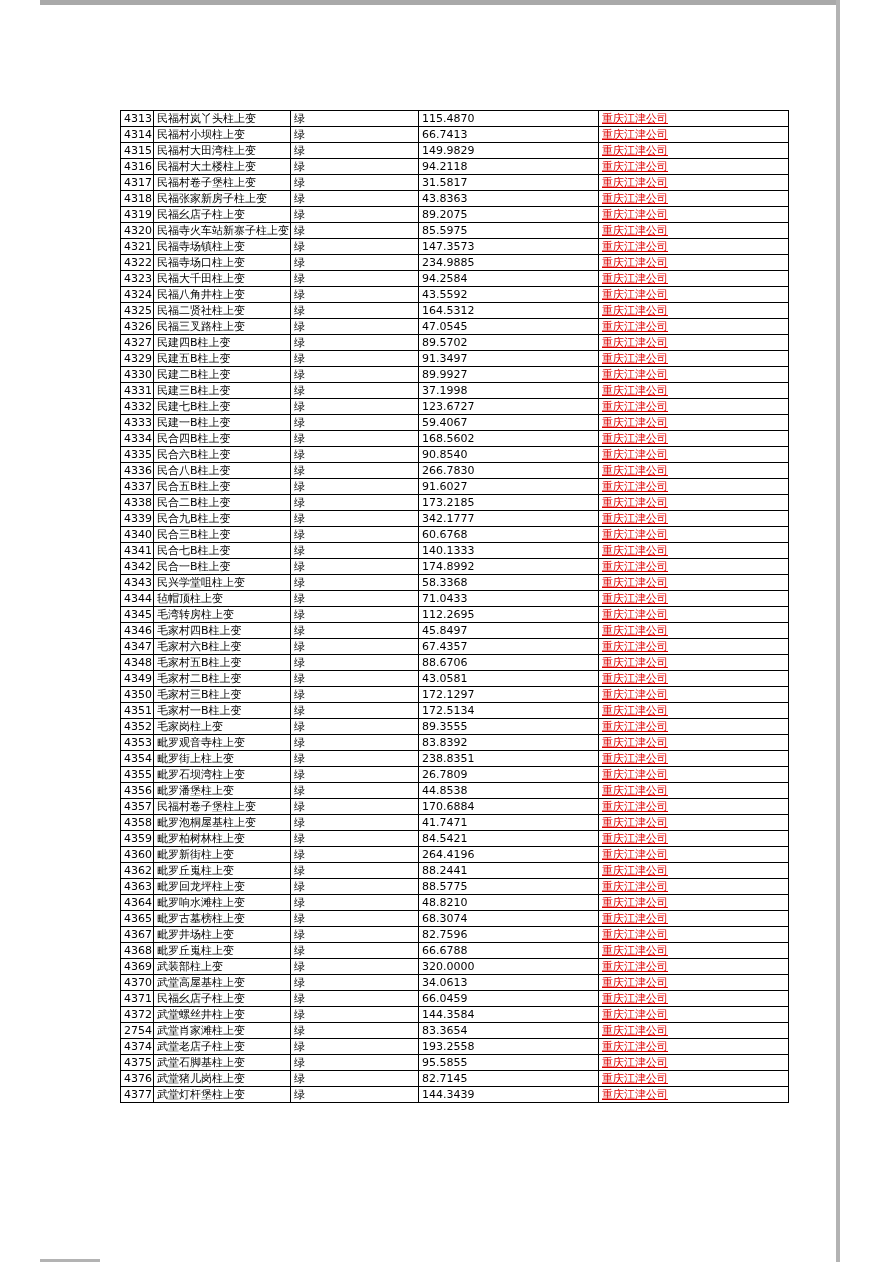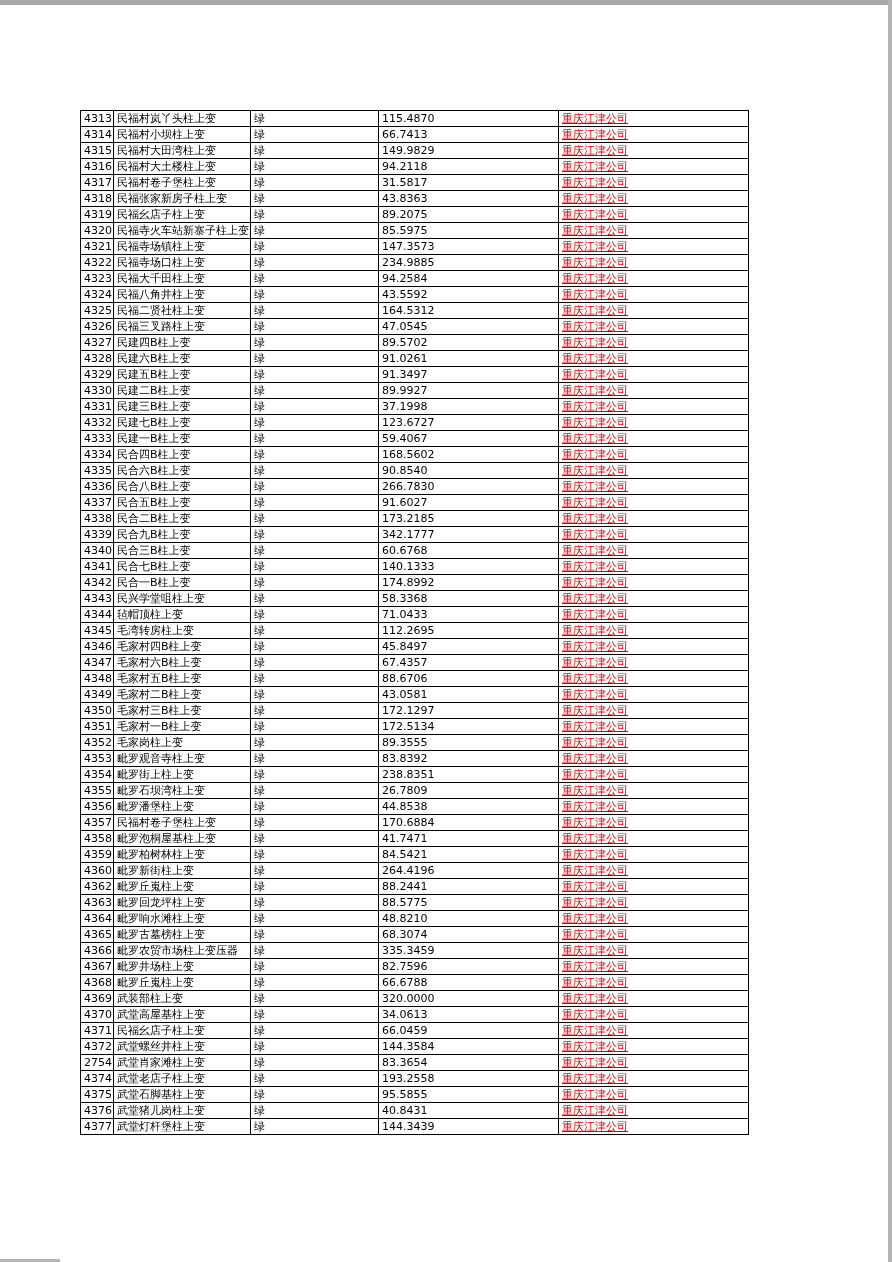--- a/index.html
+++ b/index.html
@@ -1,18 +1,18 @@
 <!DOCTYPE html>
 <html><head>
 <meta charset="utf-8">
 <style>
   html,body{margin:0;padding:0;background:#ffffff;}
   .viewport{
-    position:relative;width:892px;height:1262px;background:#ffffff;
-    font-family:"DejaVu Sans",sans-serif;overflow:hidden;
+    position:relative;width:800px;height:1262px;background:#ffffff;
+    font-family:"DejaVu Sans",sans-serif;overflow:hidden;margin-left:40px;
   }
   .edge-top{position:absolute;top:0;left:0;width:892px;height:5px;background:#a9a9a9;}
   .edge-right{position:absolute;top:0;right:0;width:4px;height:1262px;background:#b3b3b3;}
   .edge-bottom{position:absolute;bottom:0;left:0;width:60px;height:3px;background:#b3b3b3;}
   table.grid{
     position:absolute;left:80px;top:110px;
     border-collapse:collapse;table-layout:fixed;
   }
   table.grid td{
     border:1px solid #000000;
@@ -145,27 +145,20 @@
           <td><span class="company-link" style="color: rgb(221, 0, 0);">重庆江津公司</span></td>
         </tr>
         <tr>
           <td>4327</td>
           <td>民建四B柱上变</td>
           <td>绿</td>
           <td>89.5702</td>
           <td><span class="company-link" style="color: rgb(221, 0, 0);">重庆江津公司</span></td>
         </tr>
         <tr>
-          <td>4328</td>
-          <td>民建六B柱上变</td>
-          <td>绿</td>
-          <td>91.0261</td>
-          <td><span class="company-link" style="color: rgb(221, 0, 0);">重庆江津公司</span></td>
-        </tr>
-        <tr>
           <td>4329</td>
           <td>民建五B柱上变</td>
           <td>绿</td>
           <td>91.3497</td>
           <td><span class="company-link" style="color: rgb(221, 0, 0);">重庆江津公司</span></td>
         </tr>
         <tr>
           <td>4330</td>
           <td>民建二B柱上变</td>
           <td>绿</td>
@@ -404,27 +397,20 @@
           <td><span class="company-link" style="color: rgb(221, 0, 0);">重庆江津公司</span></td>
         </tr>
         <tr>
           <td>4365</td>
           <td>毗罗古墓榜柱上变</td>
           <td>绿</td>
           <td>68.3074</td>
           <td><span class="company-link" style="color: rgb(221, 0, 0);">重庆江津公司</span></td>
         </tr>
         <tr>
-          <td>4366</td>
-          <td>毗罗农贸市场柱上变压器</td>
-          <td>绿</td>
-          <td>335.3459</td>
-          <td><span class="company-link" style="color: rgb(221, 0, 0);">重庆江津公司</span></td>
-        </tr>
-        <tr>
           <td>4367</td>
           <td>毗罗井场柱上变</td>
           <td>绿</td>
           <td>82.7596</td>
           <td><span class="company-link" style="color: rgb(221, 0, 0);">重庆江津公司</span></td>
         </tr>
         <tr>
           <td>4368</td>
           <td>毗罗丘嵬柱上变</td>
           <td>绿</td>
@@ -477,21 +463,21 @@
           <td>4375</td>
           <td>武堂石脚基柱上变</td>
           <td>绿</td>
           <td>95.5855</td>
           <td><span class="company-link" style="color: rgb(221, 0, 0);">重庆江津公司</span></td>
         </tr>
         <tr>
           <td>4376</td>
           <td>武堂猪儿岗柱上变</td>
           <td>绿</td>
-          <td>40.8431</td>
+          <td>82.7145</td>
           <td><span class="company-link" style="color: rgb(221, 0, 0);">重庆江津公司</span></td>
         </tr>
         <tr>
           <td>4377</td>
           <td>武堂灯杆堡柱上变</td>
           <td>绿</td>
           <td>144.3439</td>
           <td><span class="company-link" style="color: rgb(221, 0, 0);">重庆江津公司</span></td>
         </tr>
       </tbody>

